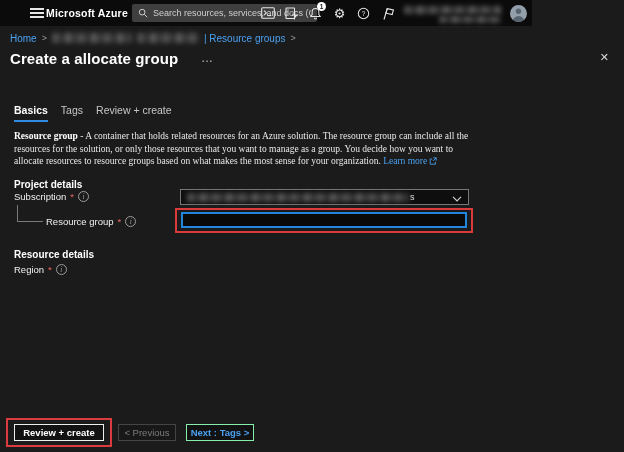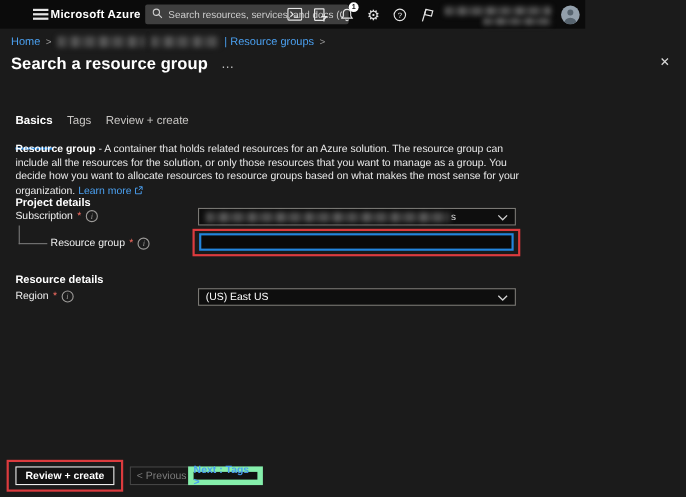--- a/index.html
+++ b/index.html
@@ -32,24 +32,24 @@
   .crumb-link { color:#4ba0f0; text-decoration:none; cursor:pointer; }
   .crumb-sep { color:#9a9a9a; font-size:9px; }
   .crumb-blur1 { width:80px; height:10px; }
   .crumb-blur2 { width:62px; height:10px; }
   
   .page-title { position:absolute; top:50px; left:10px; font-size:15px; font-weight:700; letter-spacing:.1px; }
   .title-more { position:absolute; top:51px; left:201px; color:#c0c0c0; font-size:12px; letter-spacing:1px; cursor:pointer; }
   .close-x { position:absolute; top:51px; right:15px; color:#d8d8d8; font-size:11px; cursor:pointer; line-height:12px; }
   
   .tabs { position:absolute; top:104px; left:14px; display:flex; gap:13px; font-size:10.5px; }
-  .tab { color:#c8c6c4; padding-bottom:18px; border-bottom:2px solid transparent; cursor:pointer; }
+  .tab { color:#c8c6c4; padding-bottom:4px; border-bottom:2px solid transparent; cursor:pointer; }
   .tab.active { color:#fff; font-weight:700; border-bottom-color:#2f8ce0; }
   
-  .desc { position:absolute; top:130px; left:14px; width:470px; font-size:9.5px; line-height:1.32; color:#e9e9e9; }
+  .desc { position:absolute; top:130px; left:14px; width:470px; font-size:9.5px; line-height:1.32; color:#e9e9e9;font-family:Liberation Serif, serif; }
   .desc b { color:#fff; }
   .desc a { color:#4ba0f0; text-decoration:none; cursor:pointer; }
   .ext-icon { display:inline-block; vertical-align:-1px; margin-left:2px; }
   
   .section-h { position:absolute; left:14px; font-size:10px; font-weight:700; color:#fff; }
   .h-project { top:179px; } .h-resource { top:249px; }
   .lbl-row { position:absolute; display:flex; align-items:flex-start; gap:4px; font-size:9.5px; color:#f0f0f0; }
   .req { color:#ef6a5f; font-size:9.5px; }
   .info-i { width:11px; height:11px; border:1px solid #9d9b99; border-radius:50%; color:#9d9b99; font-size:7.5px; display:flex; align-items:center; justify-content:center; font-family:"Liberation Serif",serif; font-style:italic; cursor:pointer; }
   .lbl-sub { top:191px; left:14px; } .lbl-rg { top:216px; left:46px; } .lbl-region { top:264px; left:14px; }
@@ -62,21 +62,21 @@
   .conn-v { position:absolute; left:17px; top:205px; width:1px; height:17px; background:#787878; }
   .conn-h { position:absolute; left:17px; top:221px; width:26px; height:1px; background:#787878; }
   .anno { position:absolute; border:2px solid #dc3b3e; }
   .anno-rg { left:175px; top:208px; width:298px; height:25px; }
   .anno-footer { left:6px; top:418px; width:106px; height:29px; }
   .rg-input { position:absolute; left:181px; top:212px; width:286px; height:16px; background:#0a0a0a; border:2px solid #2385dd; color:#fff; font-size:9.5px; padding:0 5px; outline:none; font-family:"Liberation Sans",sans-serif; }
   
   .btn { position:absolute; top:424px; height:17px; display:flex; align-items:center; justify-content:center; font-size:9.5px; cursor:pointer; background:#121212; }
   .btn-review { left:14px; width:90px; border:1px solid #eeeeee; color:#fff; font-weight:700; }
   .btn-prev { left:118px; width:58px; border:1px solid #454545; color:#7c7c7c; background:#181818; cursor:default; }
-  .btn-next { left:171px; width:68px; border:5px solid #86efac; color:#4ba0f0; font-weight:700; }
+  .btn-next { left:186px; width:68px; border:1px solid #86efac; color:#4ba0f0; font-weight:700; }
 </style>
 </head>
 <body>
 
 <div class="screen">
 
   <div class="topbar">
     <div class="hamburger">
         <span></span>
         <span></span>
@@ -145,21 +145,21 @@
 
   <div class="breadcrumb">
     <a class="crumb-link">Home</a>
     <span class="crumb-sep">&gt;</span>
     <span class="blurbar crumb-blur1"></span>
     <span class="blurbar crumb-blur2"></span>
     <a class="crumb-link">| Resource groups</a>
     <span class="crumb-sep">&gt;</span>
   </div>
 
-  <div class="page-title">Search a resource group</div>
+  <div class="page-title">Create a allocate group</div>
   <div class="title-more">…</div>
   <div class="close-x">✕</div>
 
   <div class="tabs">
     <div class="tab active">Basics</div>
     <div class="tab">Tags</div>
     <div class="tab">Review + create</div>
   </div>
 
   <div class="desc"><b>Resource group</b><span> - A container that holds related resources for an Azure solution. The resource group can include all the resources for the solution, or only those resources that you want to manage as a group. You decide how you want to allocate resources to resource groups based on what makes the most sense for your organization.</span>
@@ -196,25 +196,19 @@
   <div class="anno anno-rg"></div>
   <input class="rg-input" value="" style="">
 
   <div class="section-h h-resource">Resource details</div>
 
   <div class="lbl-row lbl-region">
     <span>Region</span>
     <span class="req">*</span>
     <span class="info-i">i</span>
   </div>
-  <div class="control ctl-region">
-    <span class="ctl-value">(US) East US</span>
-    <span class="chev"><svg width="10" height="6" viewBox="0 0 10 6">
-          <polyline points="1,0.8 5,4.8 9,0.8" fill="none" stroke="#d0d0d0" stroke-width="1.2"></polyline>
-        </svg></span>
-  </div>
 
   <div class="anno anno-footer"></div>
   <div class="btn btn-review">Review + create</div>
   <div class="btn btn-prev">&lt; Previous</div>
   <div class="btn btn-next">Next : Tags &gt;</div>
 
 </div>
 
 </body></html>

